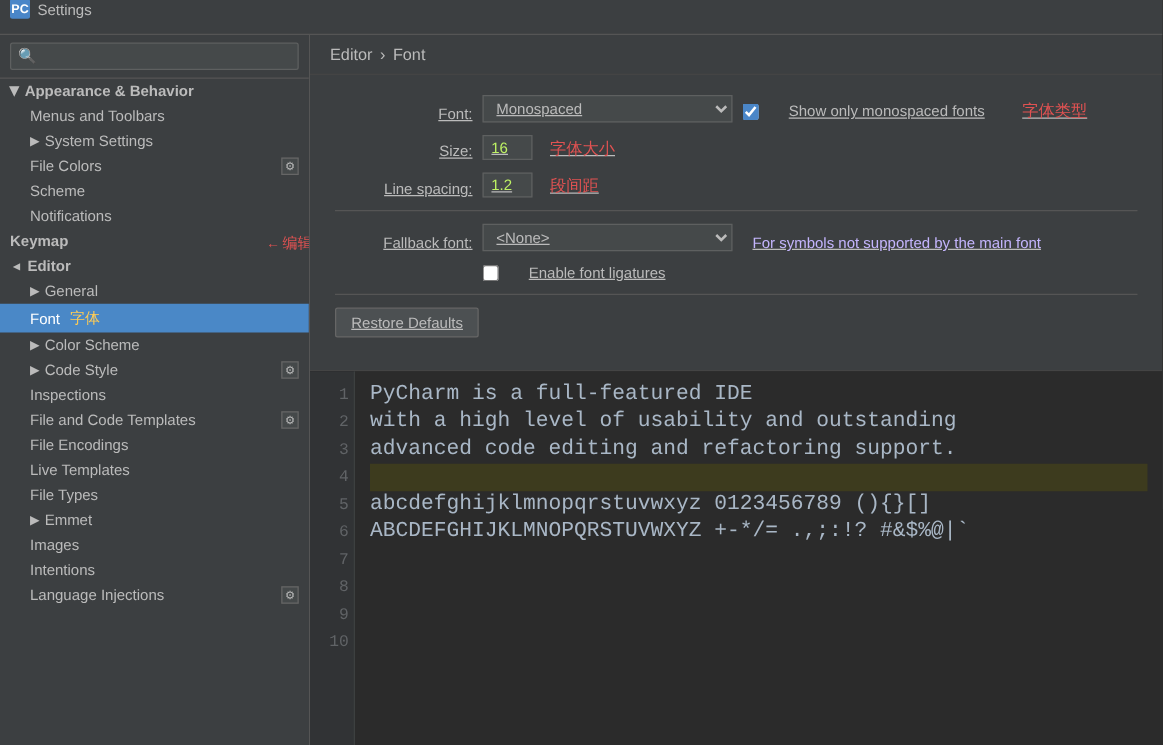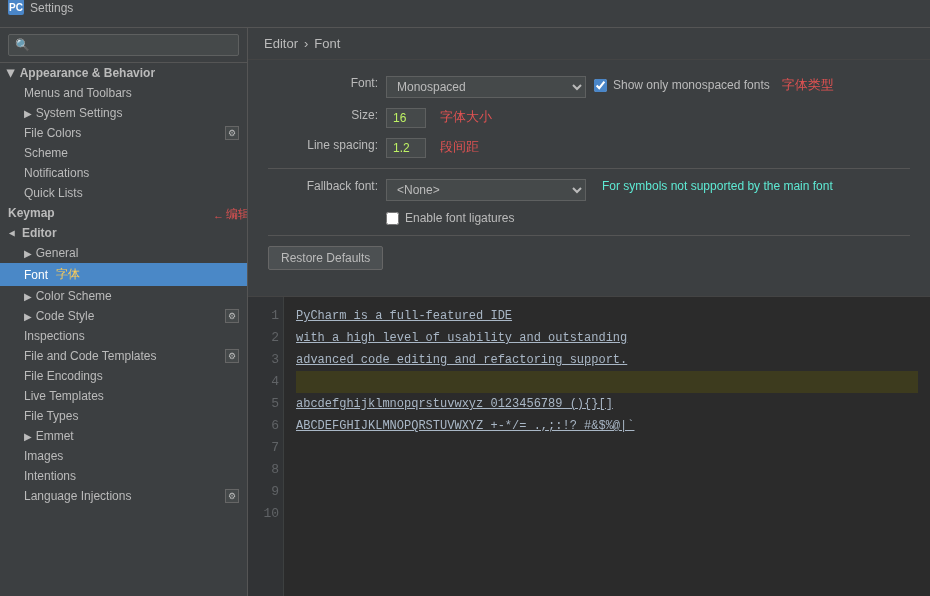--- a/index.html
+++ b/index.html
@@ -94,23 +94,24 @@
     }
     
     .settings-panel {
       padding: 16px 20px;
       background: #3c3f41;
       border-bottom: 1px solid #444;
     }
     
     .form-row {
       display: flex;
-      align-items: flex-start;
+      align-items: flex-end;
       margin-bottom: 10px;
       gap: 8px;
+      text-decoration: underline;
     }
     .form-label {
       width: 110px;
       color: #bbbbbb;
       font-size: 12px;
       text-align: right;
       flex-shrink: 0;
     }
     .form-input {
       background: #45494a;
@@ -128,34 +129,34 @@
       padding: 2px 6px;
       font-size: 12px;
       width: 200px;
       outline: none;
       cursor: pointer;
     }
     
     .checkbox-row {
       display: flex;
       align-items: center;
-      gap: 6px;
+      gap: 24px;
     }
     .checkbox-row input[type=checkbox] {
       accent-color: #4a86c8;
     }
     
     .red-label {
       color: #e05252;
       font-size: 13px;
       margin-left: 6px;
     }
     
     .fallback-note {
-      color: #5eead4;
+      color: #c4b5fd;
       font-size: 12px;
       margin-left: 8px;
     }
     
     .divider {
       border: none;
       border-top: 1px solid #555;
       margin: 10px 0;
     }
     
@@ -192,25 +193,24 @@
       text-align: right;
       border-right: 1px solid #3d4040;
       line-height: 22px;
       flex-shrink: 0;
     }
     
     .code-content {
       flex: 1;
       padding: 8px 12px;
       font-family: 'Courier New', monospace;
-      font-size: 12px;
+      font-size: 17px;
       color: #a9b7c6;
       line-height: 22px;
       overflow: hidden;
-      text-decoration: underline;
     }
     
     .code-line { 
       height: 22px; 
       white-space: nowrap;
     }
     .code-line.yellow-highlight {
       background: #3d3b1e;
     }
   </style>
@@ -245,23 +245,20 @@
     </div>
     <div class="tree-item indent1" style="justify-content: space-between;">
       <span>File Colors</span>
       <span style="width:14px;height:14px;background:#45494a;border:1px solid #666;display:inline-flex;align-items:center;justify-content:center;font-size:9px;">⚙</span>
     </div>
     <div class="tree-item indent1">
       <span>Scheme</span>
     </div>
     <div class="tree-item indent1">
       <span>Notifications</span>
-    </div>
-    <div class="tree-item indent1">
-      <span>Quick Lists</span>
     </div>
 
     <div style="position:relative;">
       <div class="tree-item section-header" style="padding-left:8px;">
         <span>Keymap</span>
       </div>
 
       <div style="position:absolute; right:-15px; top:3px; color:#e05252; font-size:11px; display:flex; align-items:center; gap:2px; pointer-events:none;">
         <span style="color:#e05252;">←</span>
         <span style="color:#e05252; font-size:12px;">编辑器</span>

